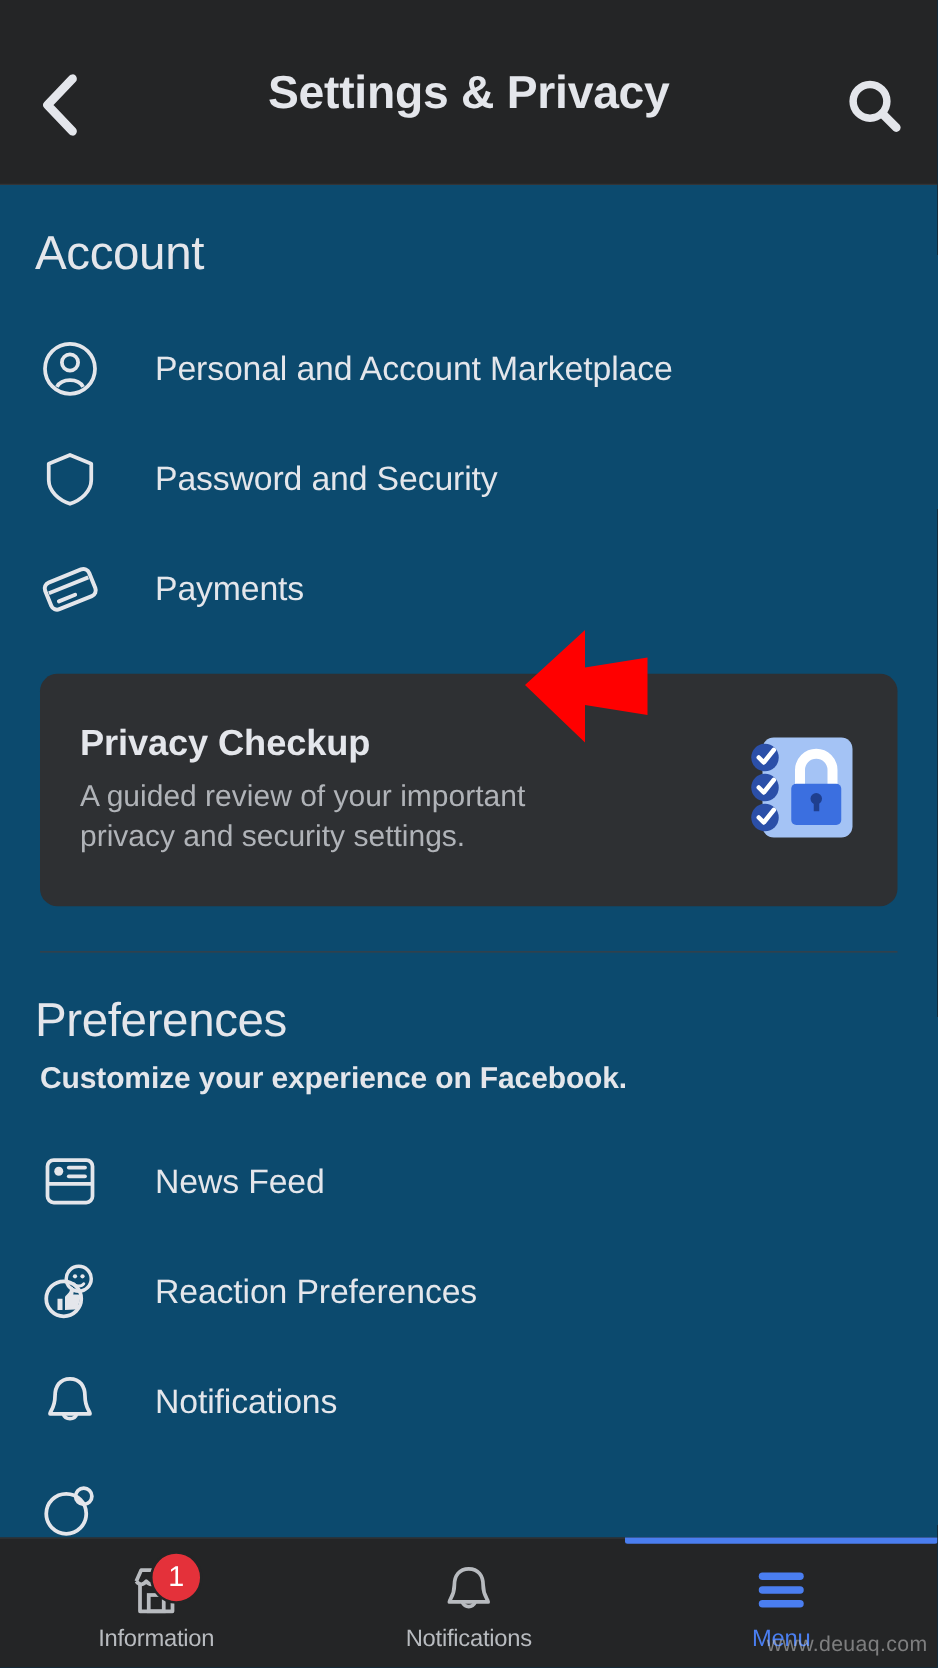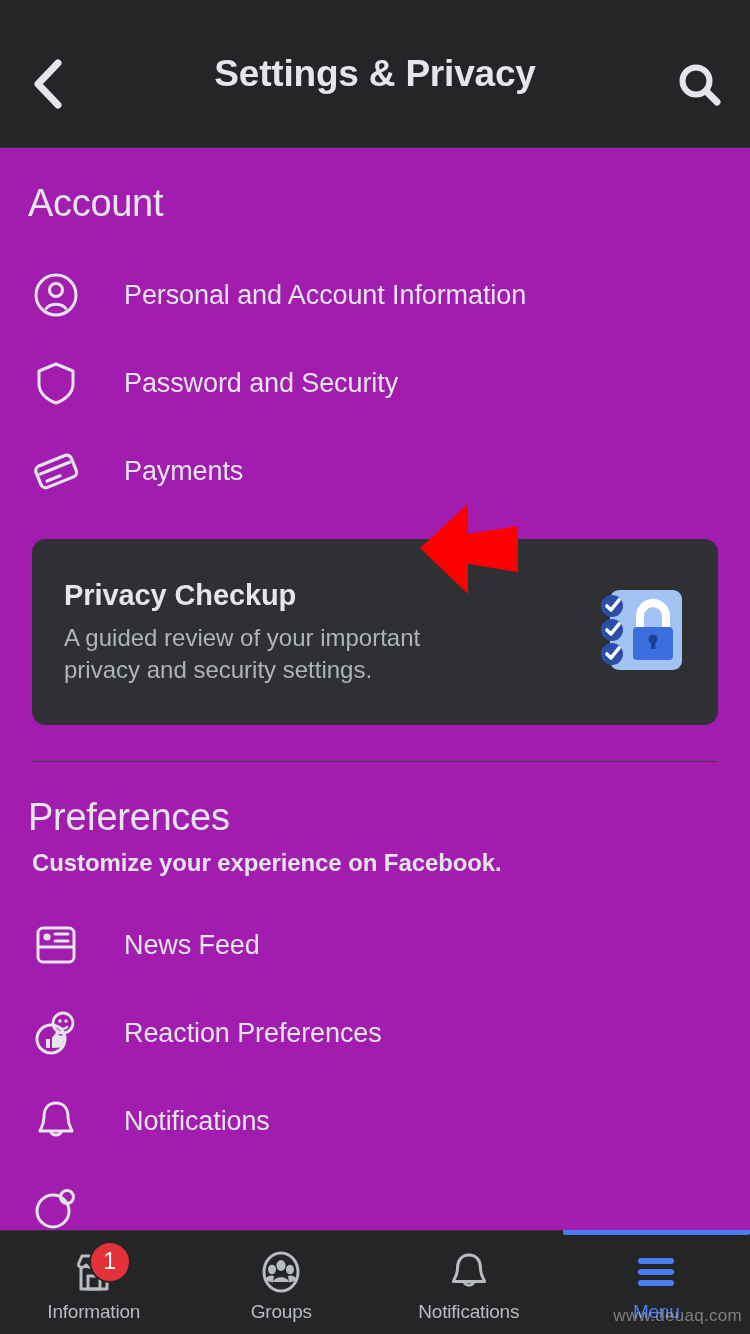--- a/index.html
+++ b/index.html
@@ -5,21 +5,21 @@
   * { margin:0; padding:0; box-sizing:border-box; }
   html, body {
     width:750px; height:1334px;
     background:#18191a;
     font-family:"Liberation Sans", sans-serif;
     overflow:hidden;
   }
   #screen {
     position:relative;
     width:750px; height:1334px;
-    background:#a21caf;
+    background:#0c4a6e;
     display:flex; flex-direction:column;
   }
 
   
   #header {
     position:relative;
     height:148px;
     flex:0 0 148px;
     background:#242526;
     border-bottom:1px solid #323436;
@@ -209,21 +209,21 @@
     <div style="height:26px"></div>
 
     <div class="settings-row">
       <span class="row-icon">
         <svg width="46" height="46" viewBox="0 0 46 46">
           <circle cx="23" cy="23" r="20" fill="none" stroke="#e4e6eb" stroke-width="3"></circle>
           <circle cx="23" cy="18" r="6.5" fill="none" stroke="#e4e6eb" stroke-width="3"></circle>
           <path d="M12.5 37.5 a11.5 9 0 0 1 21 0" fill="none" stroke="#e4e6eb" stroke-width="3"></path>
         </svg>
       </span>
-      <span class="row-label">Personal and Account Information</span>
+      <span class="row-label">Personal and Account Marketplace</span>
     </div>
 
     <div class="settings-row">
       <span class="row-icon">
         <svg width="46" height="46" viewBox="0 0 46 46">
           <path d="M23 4 L40 11 V24 C40 33 32 40 23 43 C14 40 6 33 6 24 V11 Z" fill="none" stroke="#e4e6eb" stroke-width="3" stroke-linejoin="round"></path>
         </svg>
       </span>
       <span class="row-label">Password and Security</span>
     </div>
@@ -337,34 +337,20 @@
           <path d="M7 16 L11 7 h24 l4 9" fill="none" stroke="#b8bbbf" stroke-width="3" stroke-linejoin="round"></path>
           <path d="M7 16 q4 5 8 0 q4 5 8 0 q4 5 8 0 q4 5 8 0" fill="none" stroke="#b8bbbf" stroke-width="3" stroke-linejoin="round"></path>
           <path d="M10 19 V40 h26 V19" fill="none" stroke="#b8bbbf" stroke-width="3" stroke-linejoin="round"></path>
           <rect x="17" y="27" width="12" height="13" fill="none" stroke="#b8bbbf" stroke-width="3"></rect>
         </svg>
         <span class="nav-badge">1</span>
       </div>
       <div class="nav-label">Information</div>
     </div>
 
-    <div class="nav-item">
-      <div class="nav-icon-wrap">
-        <svg width="48" height="48" viewBox="0 0 48 48">
-          <ellipse cx="24" cy="24" rx="17" ry="19" fill="none" stroke="#b8bbbf" stroke-width="3"></ellipse>
-          <ellipse cx="24" cy="17.5" rx="4.6" ry="5.4" fill="#b8bbbf"></ellipse>
-          <ellipse cx="15" cy="21.5" rx="4" ry="4.8" fill="#b8bbbf"></ellipse>
-          <ellipse cx="33" cy="21.5" rx="4" ry="4.8" fill="#b8bbbf"></ellipse>
-          <path d="M16 34 a8.5 7 0 0 1 16 0 z" fill="#b8bbbf"></path>
-          <path d="M8 32.5 a6.5 5.5 0 0 1 9 -4.5 l-1 6.5 z" fill="#b8bbbf"></path>
-          <path d="M40 32.5 a6.5 5.5 0 0 0 -9 -4.5 l1 6.5 z" fill="#b8bbbf"></path>
-        </svg>
-      </div>
-      <div class="nav-label">Groups</div>
-    </div>
 
     <div class="nav-item">
       <div class="nav-icon-wrap">
         <svg width="46" height="46" viewBox="0 0 46 46">
           <path d="M23 6 C15.5 6 11.5 11.5 11.5 19 c0 8.5-4 11.5-4 13.5 h31 c0-2-4-5-4-13.5 0-7.5-4-13-11.5-13 z" fill="none" stroke="#b8bbbf" stroke-width="3" stroke-linejoin="round"></path>
           <path d="M18 33 a5.5 5.5 0 0 0 10 0" fill="none" stroke="#b8bbbf" stroke-width="3"></path>
         </svg>
       </div>
       <div class="nav-label">Notifications</div>
     </div>

